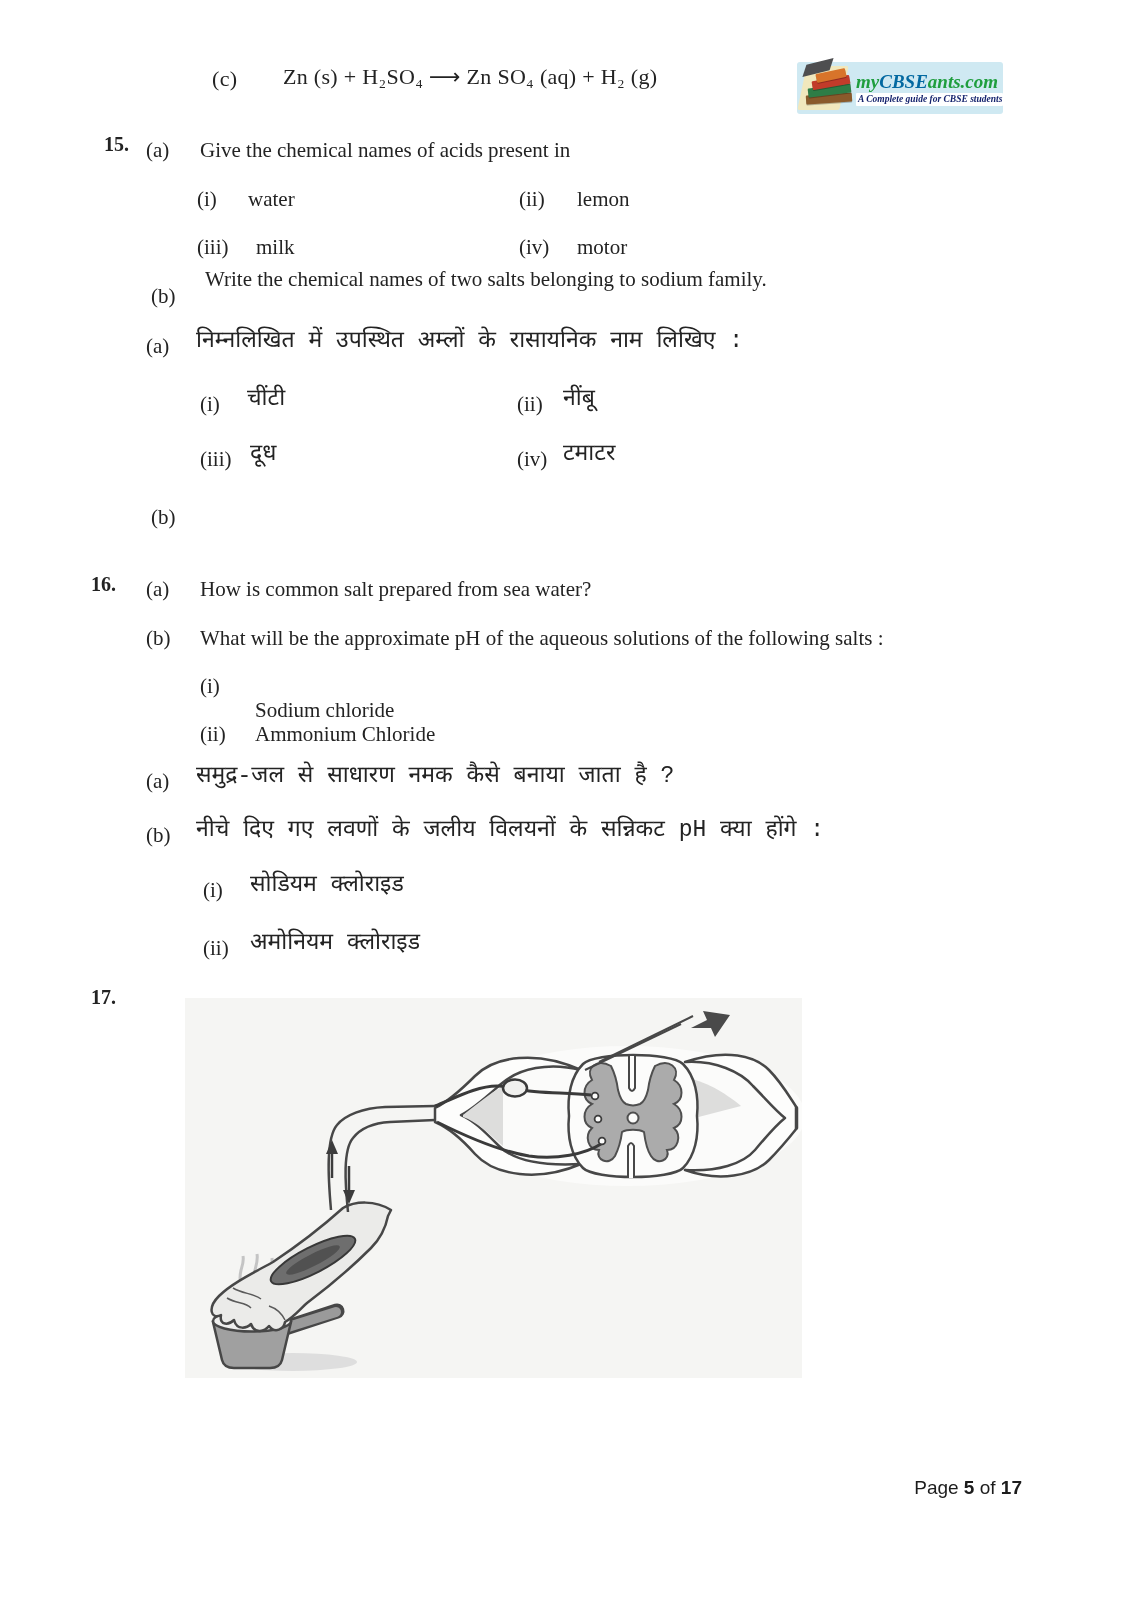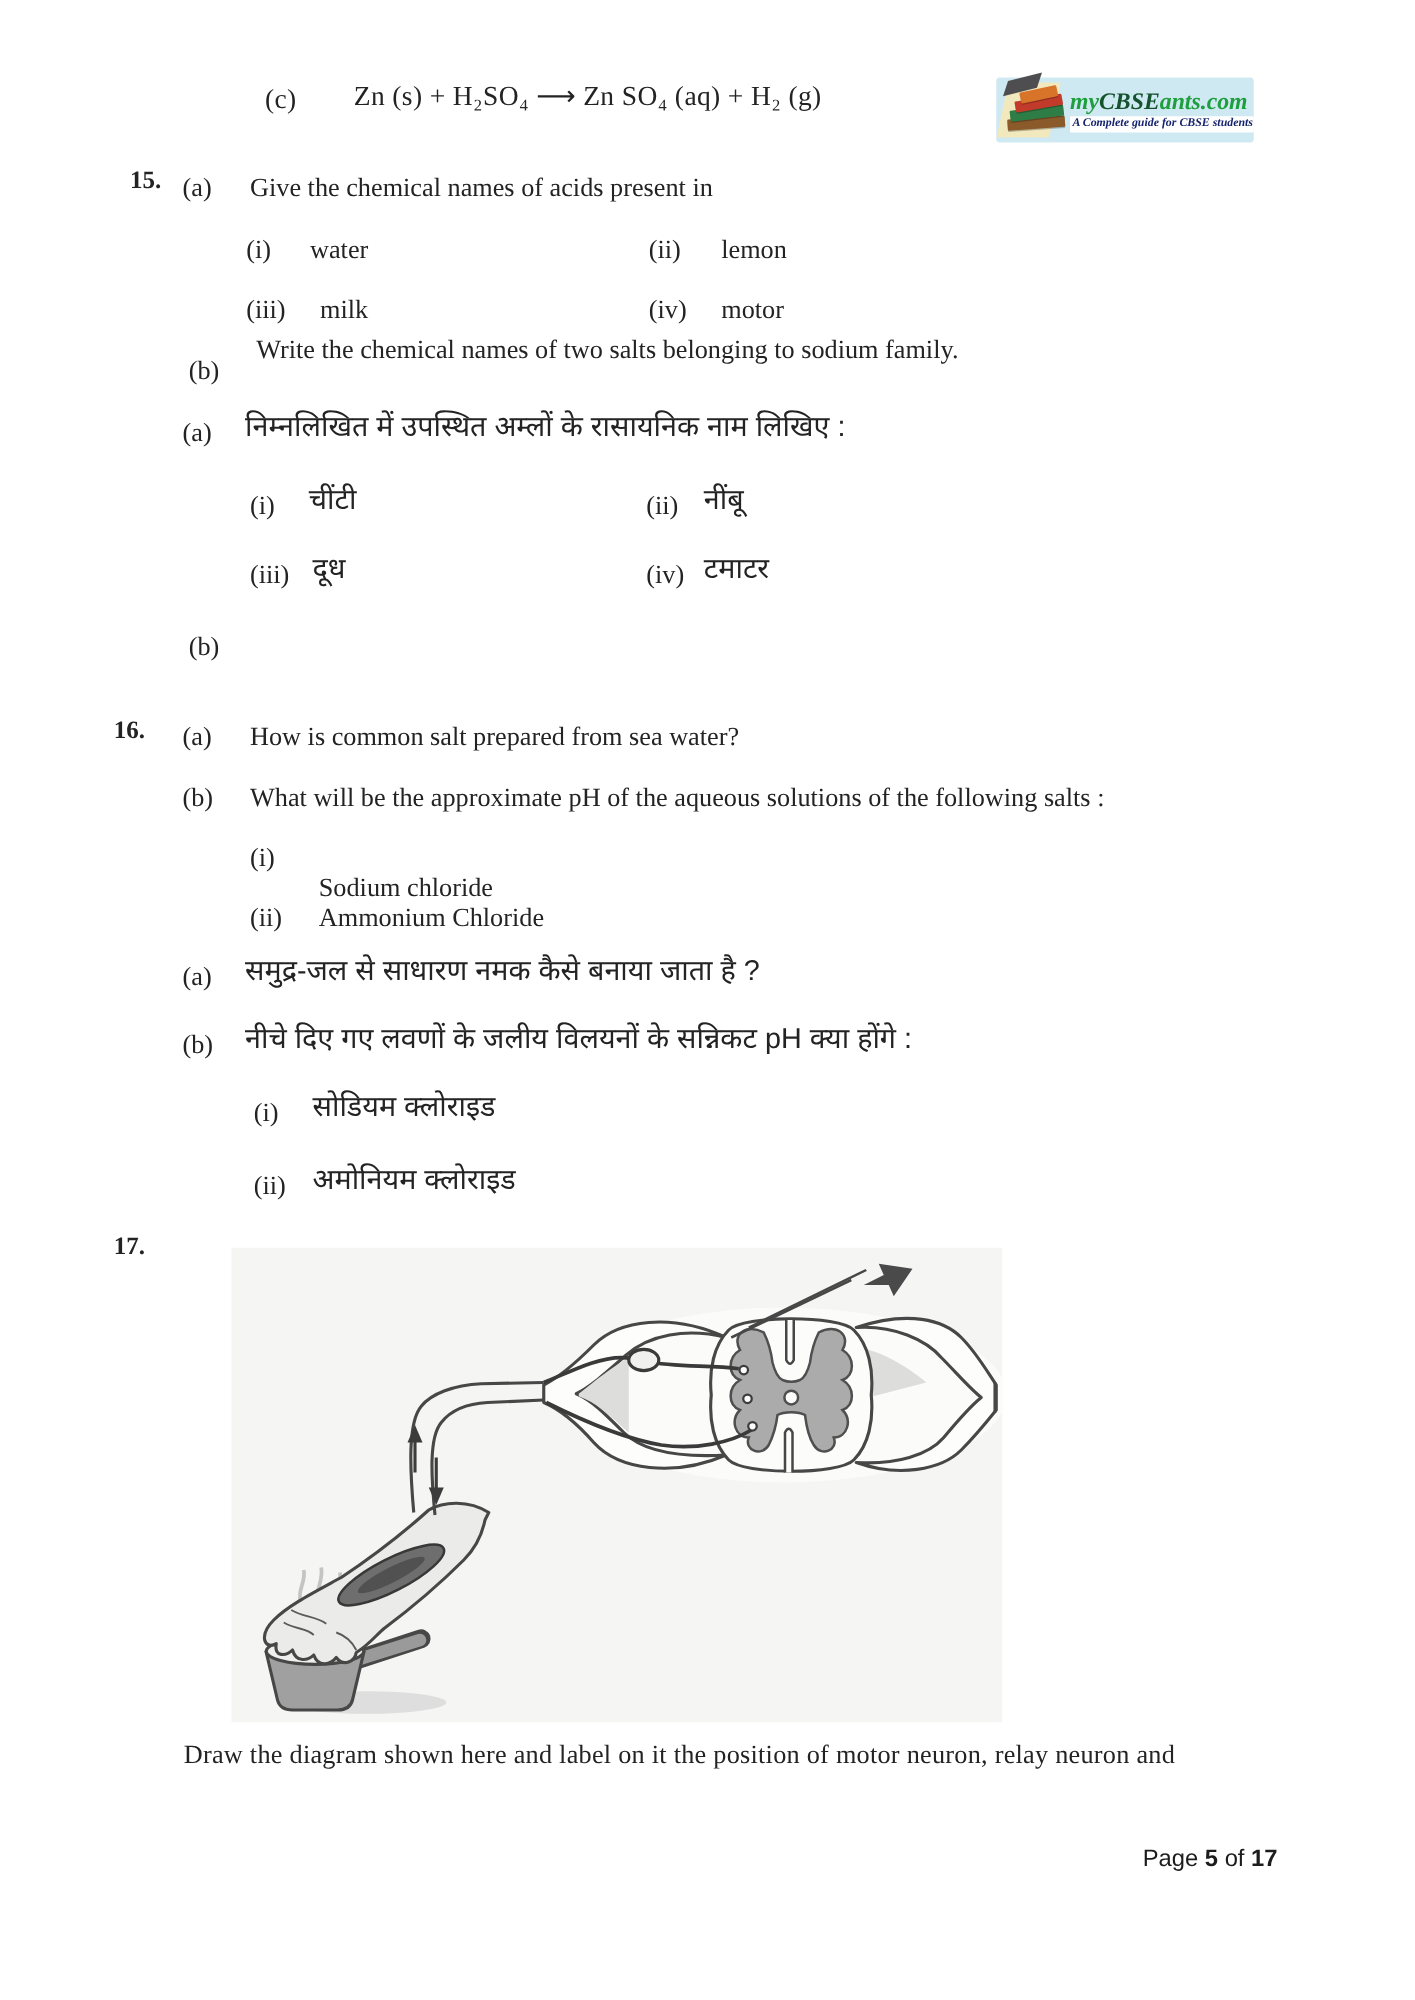--- a/index.html
+++ b/index.html
@@ -3,40 +3,40 @@
 <meta charset="utf-8">
 <style>
   html,body{margin:0;padding:0;background:#e9e9e9;}
   .page{
     position:relative;width:1132px;height:1600px;margin:0 auto;background:#ffffff;
     font-family:"Liberation Serif","DejaVu Serif",serif;color:#232323;overflow:hidden;
   }
   .t{position:absolute;white-space:nowrap;font-size:21px;line-height:26px;}
   .eq{font-size:22px;font-family:"Liberation Serif","DejaVu Sans",serif;letter-spacing:.3px;}
   .qn{font-weight:bold;font-size:20px;}
-  .hi{font-size:23px;font-family:Liberation Sans, sans-serif;}
+  .hi{font-size:23px;font-family:Liberation Mono, monospace;}
   .cap{letter-spacing:.2px;}
 
   
   .logo{position:absolute;left:797px;top:62px;width:206px;height:52px;background:#cfe9f2;
         border-radius:3px;display:flex;align-items:center;text-decoration:none;cursor:pointer;}
   .logo-art{position:relative;width:58px;height:52px;flex:0 0 58px;}
   .parch{position:absolute;left:5px;top:4px;width:42px;height:44px;background:#f1e8bd;
          transform:skewX(-12deg);border-radius:2px;}
   .bk{position:absolute;height:9px;border-radius:1px;box-shadow:0 1px 0 rgba(0,0,0,.25);}
   .bk1{left:9px;top:32px;width:46px;background:#8a5a2b;transform:rotate(-4deg);}
   .bk2{left:11px;top:24px;width:43px;background:#2e7d46;transform:rotate(-7deg);}
   .bk3{left:15px;top:16px;width:38px;background:#c23b2a;transform:rotate(-10deg);}
   .bk4{left:19px;top:9px;width:30px;background:#d8742a;transform:rotate(-12deg);}
   .cap-icon{position:absolute;left:7px;top:0px;width:28px;height:11px;background:#4e4e50;
        transform:rotate(-14deg) skewX(-32deg);}
   .logo-text{flex:1;padding-left:1px;min-width:0;}
   .l1{font-family:"Liberation Serif",serif;font-style:italic;font-weight:bold;
       font-size:19px;line-height:21px;white-space:nowrap;}
-  .g{color:#1f9e3e;} .n{color:#14532d;}
+  .g{color:#1f9e3e;} .n{color:#0369a1;}
   .l2{background:#ffffff;color:#16246e;font-family:"Liberation Serif",serif;font-style:italic;
       font-weight:bold;font-size:9.5px;line-height:13px;padding:0 2px;margin-top:1px;
       white-space:nowrap;border-radius:1px;}
 
   .figure{position:absolute;left:185px;top:998px;width:617px;height:380px;}
   .footer{position:absolute;right:110px;top:1477px;font-family:"Liberation Sans","DejaVu Sans",sans-serif;
           font-size:19px;color:#1c1c1c;}
   .footer b{font-weight:bold;}
 </style>
 </head>
@@ -238,21 +238,20 @@
       </g>
 
       <g>
         <line x1="400" y1="72" x2="496" y2="26" stroke="#474747" stroke-width="2"></line>
         <line x1="414" y1="64" x2="508" y2="18" stroke="#474747" stroke-width="2"></line>
         <path d="M506 30 L522 22 L518 13 L545 17 L530 39 L526 30 Z" fill="#4a4a4a"></path>
       </g>
     </svg>
   </div>
 
-  <div class="t cap" style="left:147px;top:1390px">Draw the diagram shown here and label on it the position of motor neuron, relay neuron and</div>
 
   <div class="footer">
     <span>Page</span>
     <b>5</b>
     <span>of</span>
     <b>17</b>
   </div>
 
 </div>
 

